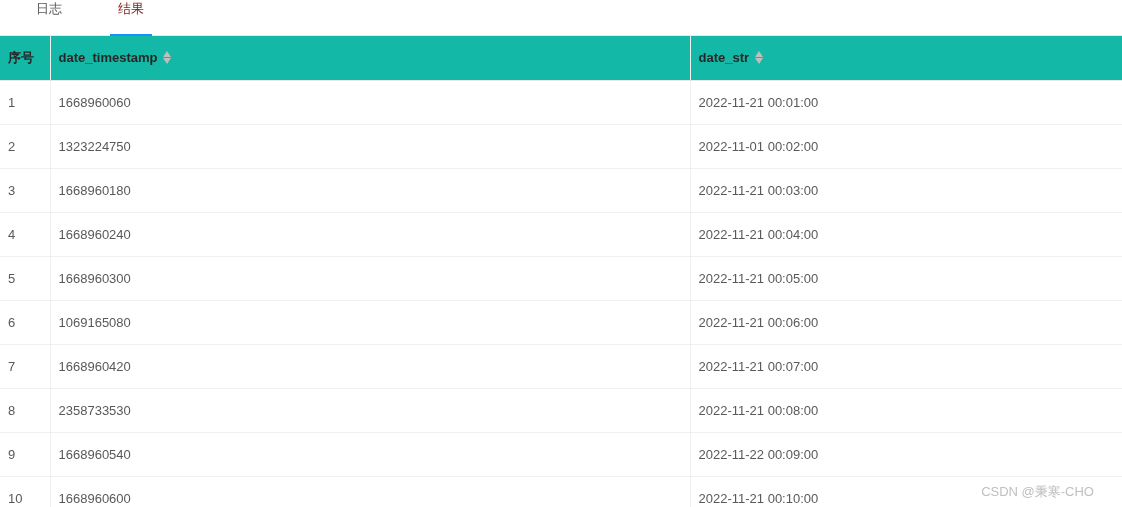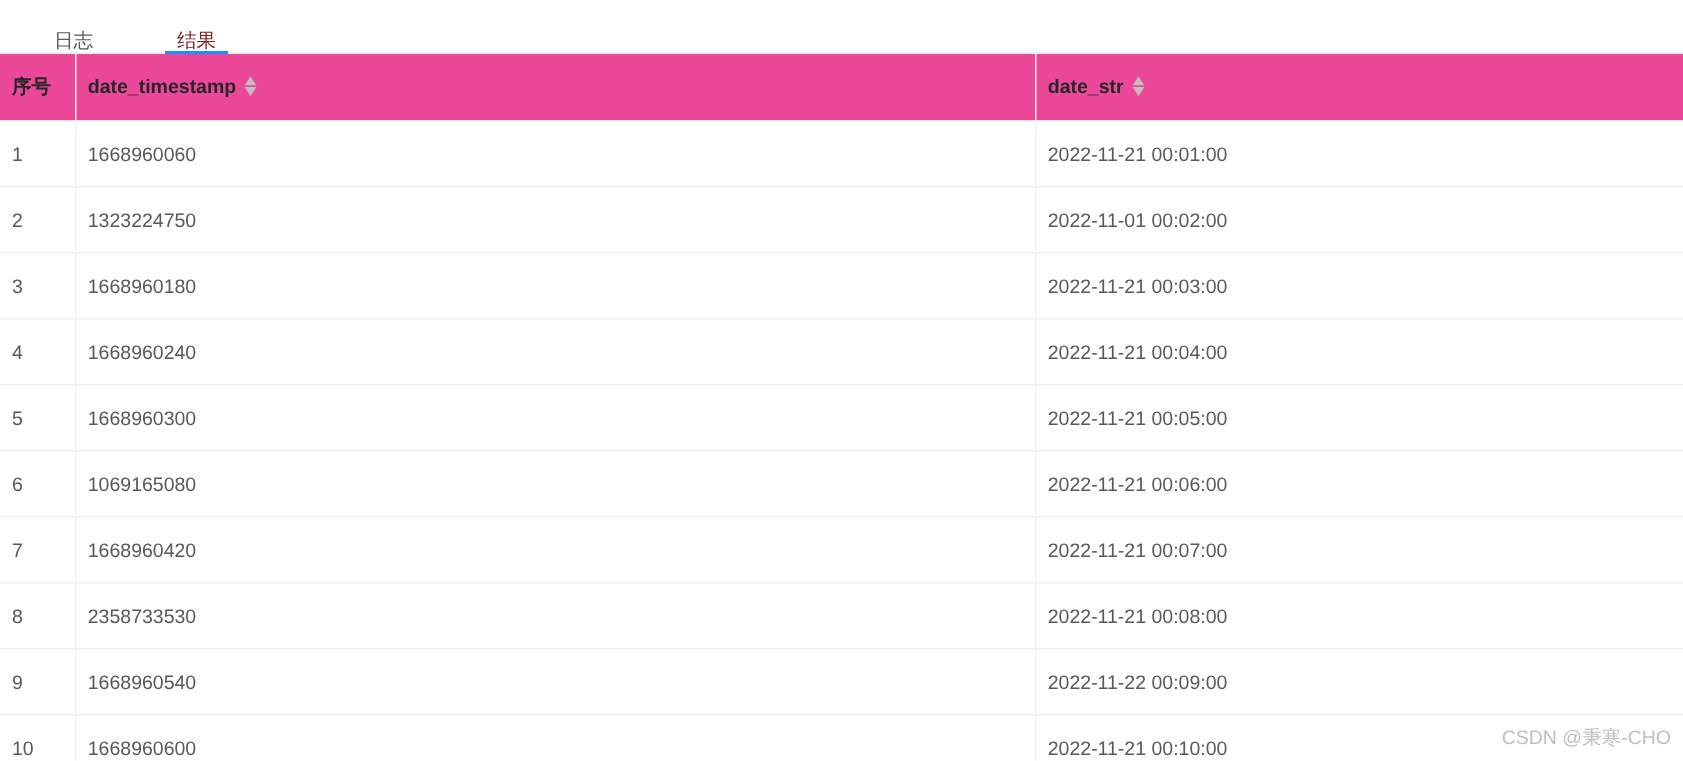--- a/index.html
+++ b/index.html
@@ -17,21 +17,21 @@
       display: flex;
       align-items: center;
       height: 36px;
       border-bottom: 1px solid #e8e8e8;
       padding-left: 8px;
     }
     .tab {
       padding: 0 28px;
       height: 36px;
       display: flex;
-      align-items: flex-end;
+      align-items: flex-start;
       font-size: 13px;
       color: #595959;
       cursor: pointer;
       position: relative;
     }
     .tab.active {
       color: #7f1d1d;
     }
     .tab.active::after {
       content: "";
@@ -41,21 +41,21 @@
       bottom: 0;
       height: 2px;
       background: #1890ff;
     }
     .table {
       width: 100%;
       border-collapse: collapse;
       table-layout: fixed;
     }
     .table thead th {
-      background: #ec4899;
+      background: #14b8a6;
       text-align: right;
       font-weight: 600;
       color: #262626;
       font-size: 13px;
       height: 44px;
       padding: 0 8px;
       border-bottom: 1px solid #e8e8e8;
       border-right: 1px solid #f0f0f0;
     }
     .table thead th:last-child { border-right: none; }
@@ -80,21 +80,21 @@
       height: 44px;
       padding: 0 8px;
       border-bottom: 1px solid #f0f0f0;
       border-right: 1px solid #f0f0f0;
       color: #595959;
       font-size: 13px;
     }
     .table tbody td:last-child { border-right: none; }
     .watermark {
       position: absolute;
-      right: 8px;
+      right: 28px;
       bottom: 6px;
       color: #bfbfbf;
       font-size: 13px;
       pointer-events: none;
     }
   </style>
 </head>
 <body>
 
 <div class="tabs">

